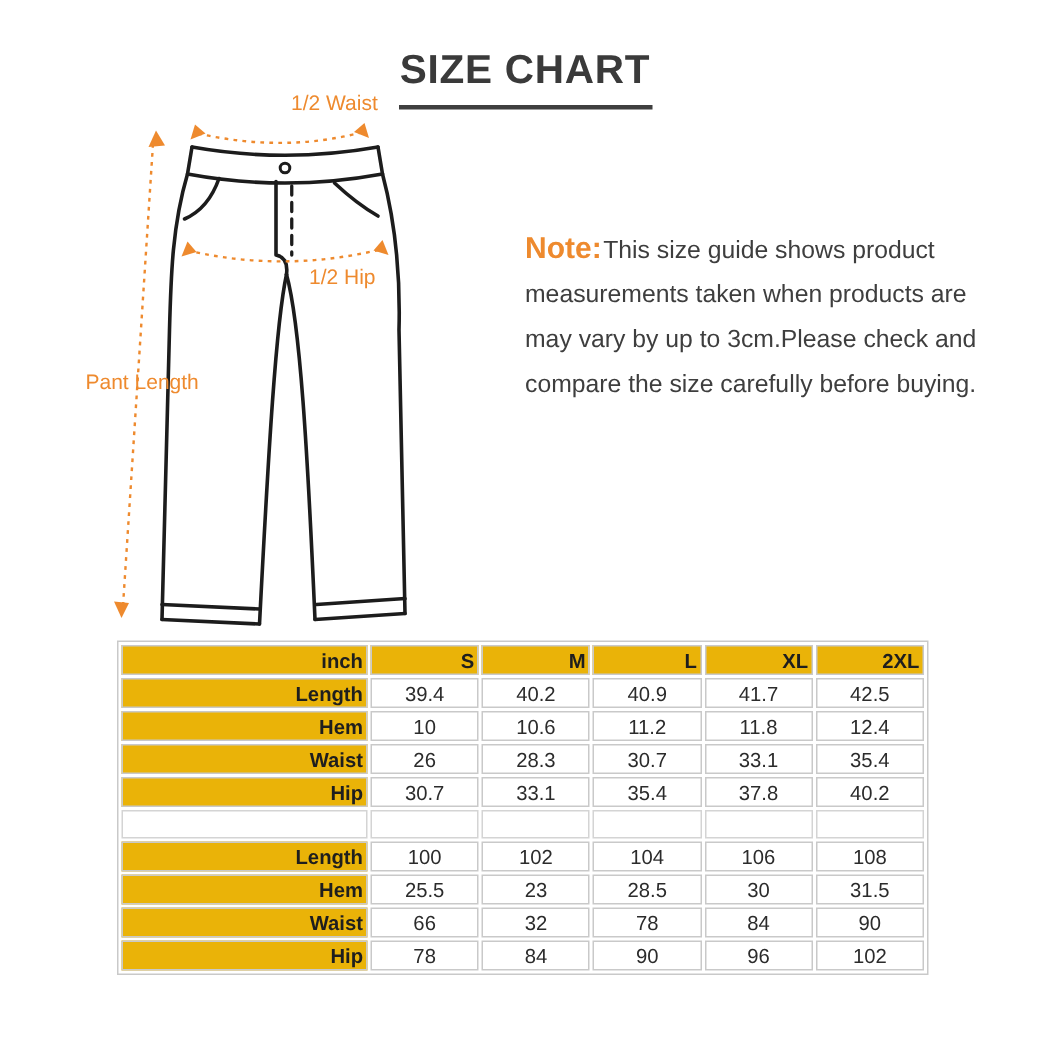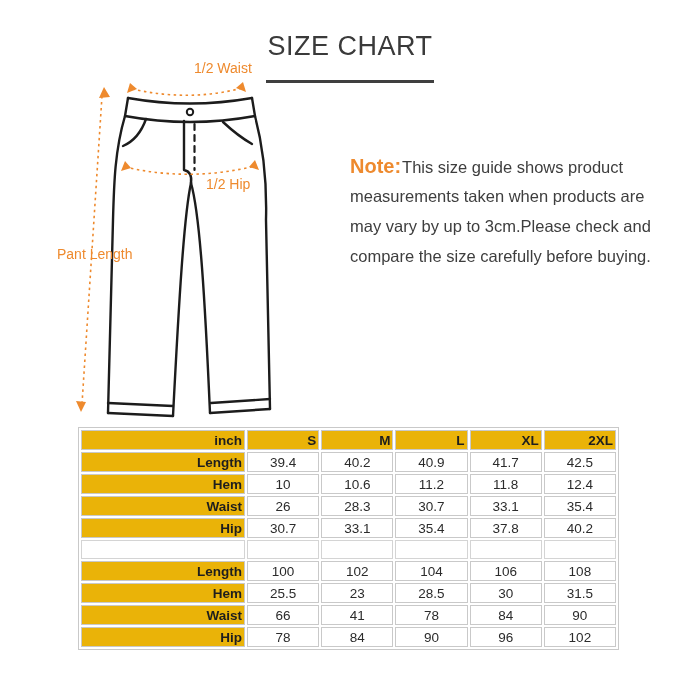--- a/index.html
+++ b/index.html
@@ -5,22 +5,22 @@
   * { margin:0; padding:0; box-sizing:border-box; }
   html,body { background:#ffffff; }
   .page {
     position:relative; width:700px; height:700px; background:#ffffff;
     font-family:"Liberation Sans", sans-serif; overflow:hidden;
   }
 
   
   .title-wrap { position:absolute; top:31px; left:0; width:700px; text-align:center; }
   .title {
-    display:inline-block; font-size:27px; font-weight:normal; color:#3a3a3a;
-    letter-spacing:0.5px; border-bottom:3px solid #3f3f3f; padding:0 1px 18px 1px;
+    display:inline-block; font-size:27px; font-weight:bold; color:#3a3a3a;
+    letter-spacing:0.5px; border-bottom:3px solid #3f3f3f; padding:0 1px 8px 1px;
   }
 
   
   .diagram-svg { position:absolute; left:0; top:0; width:700px; height:700px; pointer-events:none; }
   .mlabel { position:absolute; color:#ee8a2e; font-size:14px; white-space:nowrap; }
   .mlabel.waist  { left:156px; top:60px;margin-left:38px; }
   .mlabel.hip    { left:206px; top:176px; }
   .mlabel.length { left:57px;  top:246px; }
 
   
@@ -175,21 +175,21 @@
         <th>Hem</th>
         <td>25.5</td>
         <td>23</td>
         <td>28.5</td>
         <td>30</td>
         <td>31.5</td>
       </tr>
       <tr>
         <th>Waist</th>
         <td>66</td>
-        <td>41</td>
+        <td>32</td>
         <td>78</td>
         <td>84</td>
         <td>90</td>
       </tr>
       <tr>
         <th>Hip</th>
         <td>78</td>
         <td>84</td>
         <td>90</td>
         <td>96</td>

